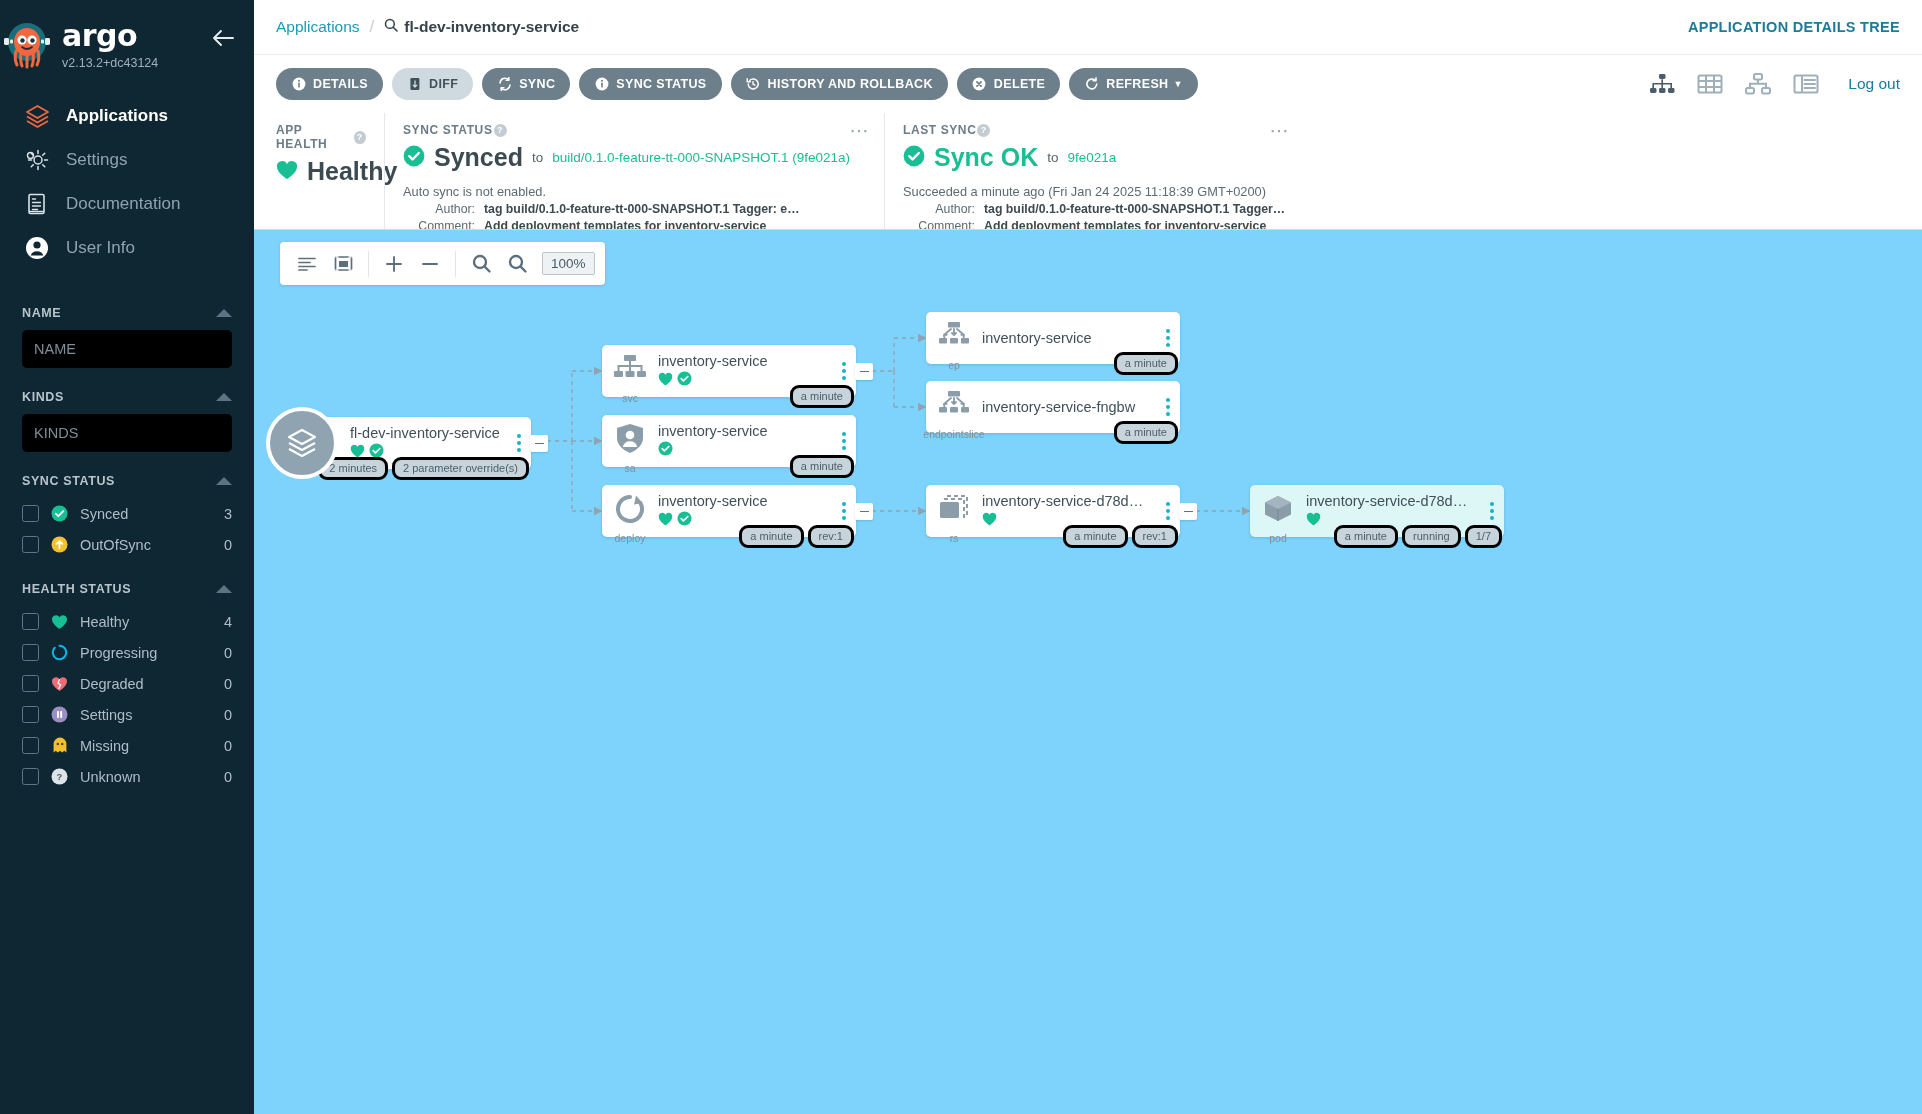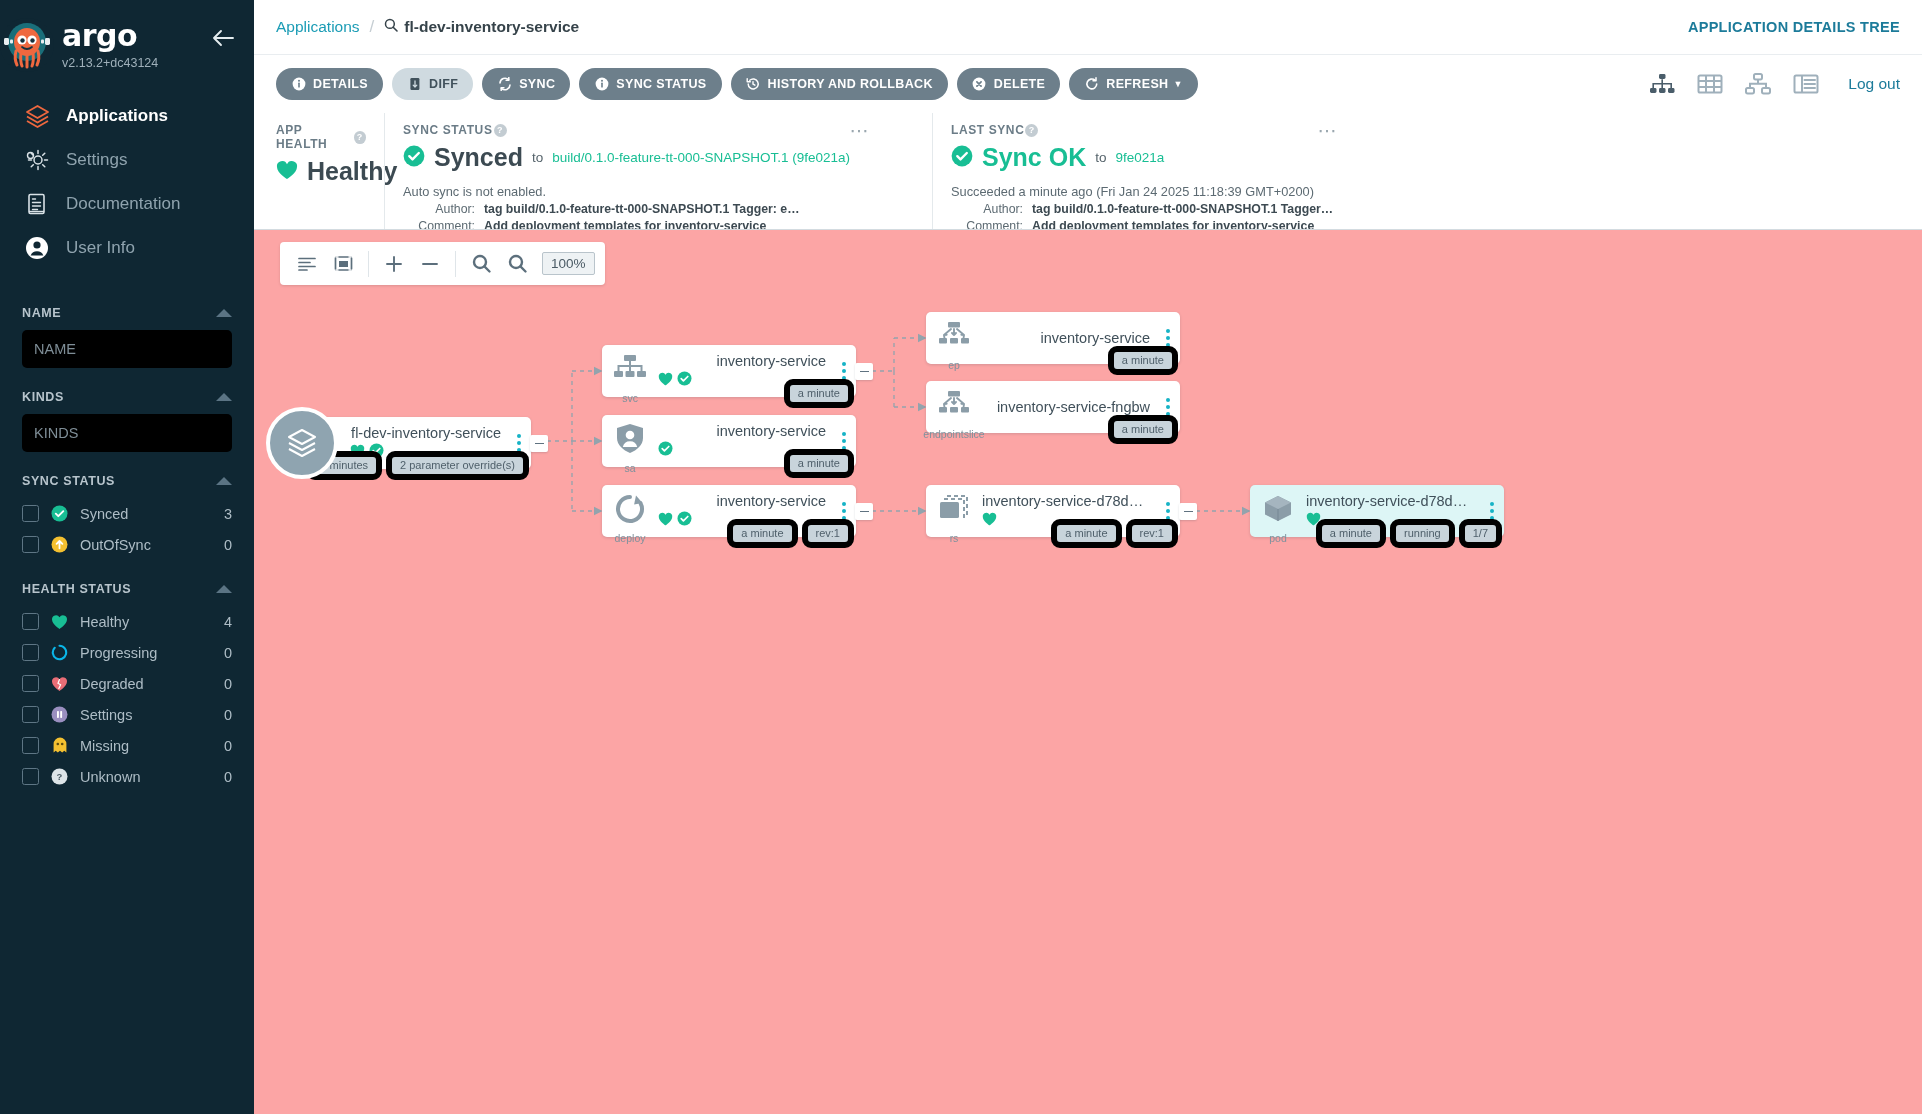--- a/index.html
+++ b/index.html
@@ -133,27 +133,26 @@
   .st-big-text { font-size: 25px; font-weight: 700; color: #3c4a52; }
   .st-big-text.green { color: #18be94; }
   .st-to { font-size: 13.5px; color: #55636b; }
   .st-rev { color: #18be94; font-size: 13.5px; cursor: pointer; }
   .st-sub { font-size: 12.8px; color: #5c6a72; margin-top: 12px; }
   .st-kv { display: flex; font-size: 12.3px; color: #5c6a72; margin-top: 3px; }
   .st-k { width: 72px; text-align: right; flex: none; }
   .st-v { color: #3d4a52; margin-left: 9px; font-weight: 600; white-space: nowrap; overflow: hidden; text-overflow: ellipsis; }
   .w-health { width: 108px; }
   .w-sync { width: 500px; }
-  .w-last { width: 420px; margin-left: 48px; }
+  .w-last { width: 420px; }
 
   
   .canvas {
-    flex: 1; background: #fca5a5; position: relative; overflow: hidden;
+    flex: 1; background: #7dd3fc; position: relative; overflow: hidden;
     border-top: 1px solid #d3dbe0;
-    text-align: right;
   }
   .graph-tools {
     position: absolute; left: 26px; top: 12px;
     height: 43px; background: #fff; border-radius: 4px;
     display: flex; align-items: center; padding: 0 10px; gap: 2px;
     box-shadow: 0 1px 3px rgba(0,0,0,0.13);
   }
   .gt-btn {
     width: 34px; height: 34px; display: flex; align-items: center; justify-content: center;
     cursor: pointer; color: #5c6f7c;
@@ -190,21 +189,21 @@
   .node-menu {
     width: 24px; flex: none; display: flex; flex-direction: column;
     align-items: center; justify-content: center; gap: 3px; cursor: pointer;
   }
   .node-menu i { width: 4px; height: 4px; border-radius: 50%; background: #16b3c6; display: block; }
   .node-tags {
     position: absolute; right: 2px; bottom: -11px; display: flex; gap: 4px;
   }
   .tag {
     background: #c8d4db; color: #4e5f6a; font-size: 11px; border-radius: 9px;
-    padding: 2px 8px; border: 6px solid #000000; white-space: nowrap; line-height: 1.2;
+    padding: 2px 8px; border: 3px solid #000000; white-space: nowrap; line-height: 1.2;
   }
   .node-collapse {
     position: absolute; right: -17px; top: 18px; width: 18px; height: 17px;
     background: #fff; border-radius: 2px; display: flex; align-items: center; justify-content: center;
     box-shadow: 0 1px 2px rgba(40,60,75,0.18); cursor: pointer; z-index: 5;
   }
   .node-collapse:before { content: ""; width: 9px; height: 1.6px; background: #5f7280; display: block; }
   .appnode-circle {
     position: absolute; left: -28px; top: -10px;
     width: 72px; height: 72px; border-radius: 50%;

